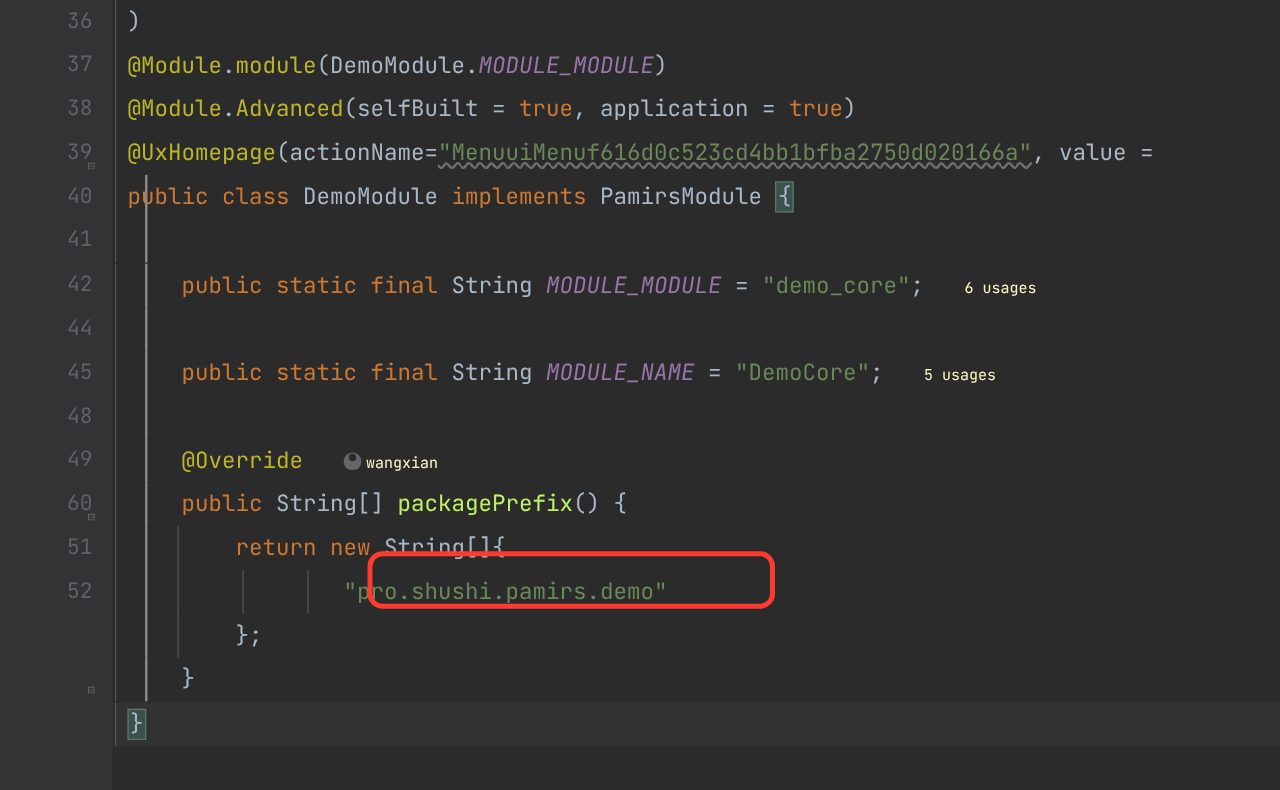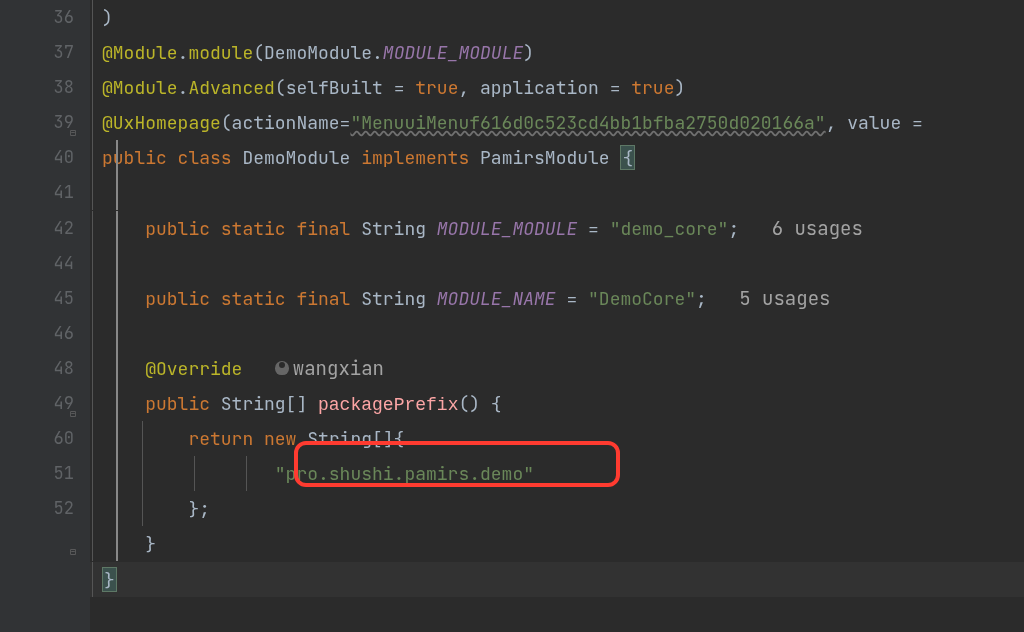--- a/index.html
+++ b/index.html
@@ -119,23 +119,23 @@
       height: 12px;
       color: #666;
       font-size: 10px;
     }
     .kw { color: #CC7832; margin-top: 12px; }
     .cls { color: #A9B7C6; }
     .type { color: #A9B7C6; }
     .ann { color: #BBB529; }
     .fld { color: #9876AA; font-style: italic; }
     .str { color: #6A8759; }
-    .mtd { color: #fca5a5; font-family: Liberation Mono, monospace; }
+    .mtd { color: #bef264; }
     .punct { color: #A9B7C6; }
-    .hint { color: #a3a3a3; font-size: 19px; }
+    .hint { color: #fef9c3; font-size: 12px; }
     .param { color: #A9B7C6; }
     .underline-green {
       border-bottom: 1px wavy #808080;
       text-decoration: underline wavy #707070;
     }
     .brace-match {
       background: #3B514D;
       border: 1px solid #5E7866;
       padding: 0 1px;
     }
@@ -185,21 +185,20 @@
     <div class="ln">38</div>
     <div class="ln">39</div>
     <div class="ln">
       <span>40</span>
       <span class="gutter-icon"><span class="icon-green-circle"></span></span>
     </div>
     <div class="ln">41</div>
     <div class="ln">42</div>
     <div class="ln">44</div>
     <div class="ln">45</div>
-    <div class="ln">46</div>
     <div class="ln">48</div>
     <div class="ln">49</div>
     <div class="ln">60</div>
     <div class="ln">51</div>
     <div class="ln">52</div>
   </div>
 
   <div class="code">
 
     <div class="line content-pad"><span class="vline1"></span><span class="punct">)</span></div>

